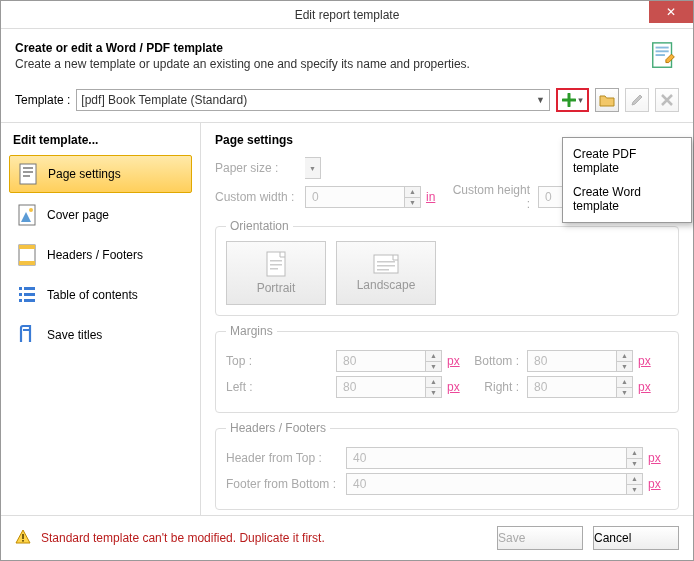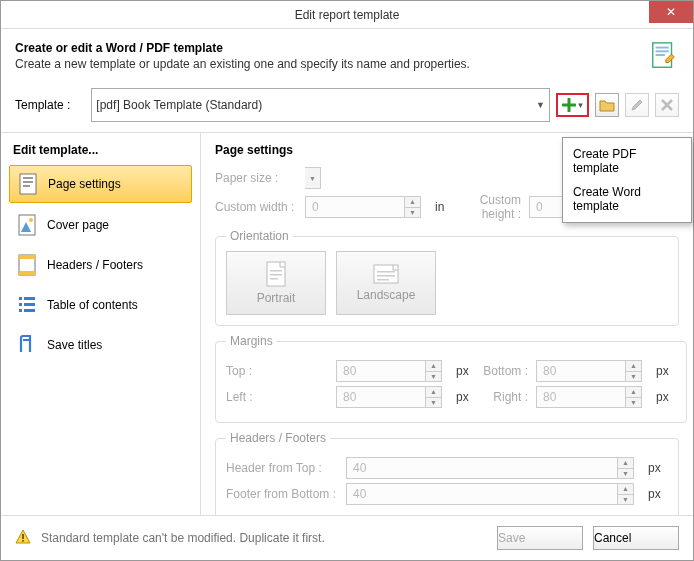--- a/index.html
+++ b/index.html
@@ -7,47 +7,47 @@
   .window { width: 694px; height: 561px; border: 1px solid #999; position: relative; display: flex; flex-direction: column; background: #fff; }
   .titlebar { height: 28px; background: #fff; display: flex; align-items: center; justify-content: center; position: relative; border-bottom: 1px solid #ddd; }
   .titlebar .title { color: #333; }
   .close-btn { position: absolute; right: 0; top: 0; width: 44px; height: 22px; background: #c8504e; color: #fff; display: flex; align-items: center; justify-content: center; cursor: pointer; font-size: 14px; }
   .header-sec { padding: 12px 14px 10px 14px; display: flex; justify-content: space-between; }
   .header-sec .h-title { font-weight: bold; color: #000; margin-bottom: 2px; }
   .header-sec .h-sub { color: #333; }
   .big-icon svg { width: 30px; height: 30px; }
   .template-row { padding: 4px 14px 10px 14px; display: flex; align-items: center; gap: 6px; }
   .template-row .lbl { color: #000; }
-  .template-select { flex: 1; height: 22px; border: 1px solid #aaa; background: #fff; padding: 16px 4px; display: flex; align-items: center; justify-content: space-between; color: #333; margin-left: 15px; }
+  .template-select { flex: 1; height: 22px; border: 1px solid #aaa; background: #fff; padding: 4px 4px; display: flex; align-items: center; justify-content: space-between; color: #333; }
   .tb-btn { width: 24px; height: 24px; border: 1px solid #aaa; background: linear-gradient(#fff,#eee); display: flex; align-items: center; justify-content: center; cursor: pointer; }
   .tb-btn.hl { border: 2px solid #d23; background:#fff; width:33px; }
   .tb-btn.disabled { opacity: 0.55; }
   .body-area { flex: 1; display: flex; border-top: 1px solid #ddd; min-height: 0; }
   .sidebar { width: 200px; padding: 10px 8px; border-right: 1px solid #ddd; }
   .sidebar .side-title { font-weight: bold; color: #000; margin: 0 0 8px 4px; }
   .side-item { display: flex; align-items: center; gap: 10px; padding: 6px 8px; margin: 4px 0; border-radius: 2px; cursor: pointer; }
   .side-item.selected { background: linear-gradient(#ffe9a8,#ffcf5b); border: 1px solid #e0a800; }
   .side-item .sic { width: 20px; height: 24px; display: flex; align-items: center; justify-content: center; }
   .side-item .txt { color: #000; }
   .content { flex: 1; padding: 10px 14px 0 14px; overflow: hidden; }
   .content .c-title { font-weight: bold; color: #000; margin-bottom: 10px; }
   .form-row { display: flex; align-items: center; margin: 4px 0; }
   .form-row .flbl { color: #aaa; width: 90px; }
   .form-row .flbl2 { color: #aaa; width: 90px; text-align: right; padding-right: 8px; }
   .input-dis { height: 22px; border: 1px solid #ccc; background: #fcfcfc; color: #bbb; padding: 0 6px; display: flex; align-items: center; }
   .spinbtns { width: 16px; height: 22px; border: 1px solid #ccc; border-left: none; display: flex; flex-direction: column; background: #f4f4f4; }
   .spinbtns div { flex:1; display:flex; align-items:center; justify-content:center; font-size:7px; color:#888; border-bottom:1px solid #ccc;}
   .spinbtns div:last-child{border-bottom:none;}
-  .unit { color: #404040; margin-left: 14px; width: 20px;}
+  .unit { color: #ec4899; margin-left: 5px; width: 20px; text-decoration: underline;}
   fieldset { border: 1px solid #ddd; border-radius: 4px; margin: 8px 0; padding: 8px 10px 10px 10px; }
   fieldset legend { color: #999; padding: 0 4px; }
   .orient-row { display: flex; gap: 10px; }
   .orient-btn { width: 100px; height: 64px; border: 1px solid #ccc; background: linear-gradient(#fafafa,#e9e9e9); display: flex; flex-direction: column; align-items: center; justify-content: center; gap: 4px; color: #999; }
   .footer { border-top: 1px solid #ddd; padding: 10px 14px; display: flex; align-items: center; gap: 10px; }
-  .footer .msg { color: #737373; }
+  .footer .msg { color: #b91c1c; }
   .footer .spacer { flex: 1; }
   .btn { height: 24px; width: 86px; border: 1px solid #aaa; background: linear-gradient(#fff,#eee); display: flex; align-items: center; cursor: pointer; }
   .btn.disabled { color: #aaa; }
   .dropdown-menu { position: absolute; top: 136px; right: 1px; width: 130px; background: #fff; border: 1px solid #999; box-shadow: 2px 3px 6px rgba(0,0,0,0.25); padding: 4px 0; z-index: 50; }
   .dropdown-menu .mi { padding: 5px 10px; color: #000; cursor: pointer; }
   .chev { font-size: 9px; color: #555; }
 </style>
 </head>
 <body>
 

